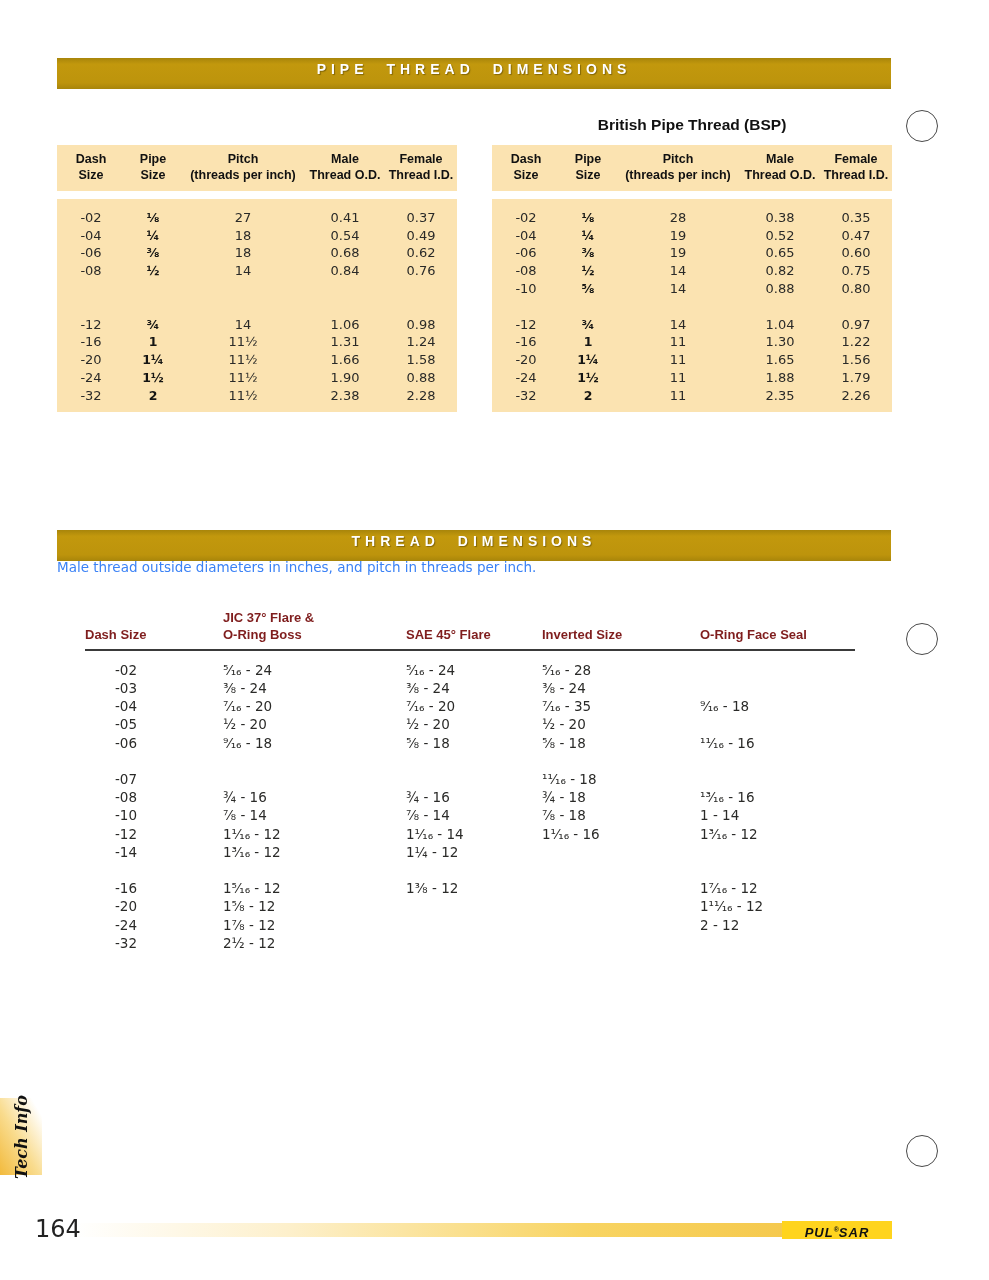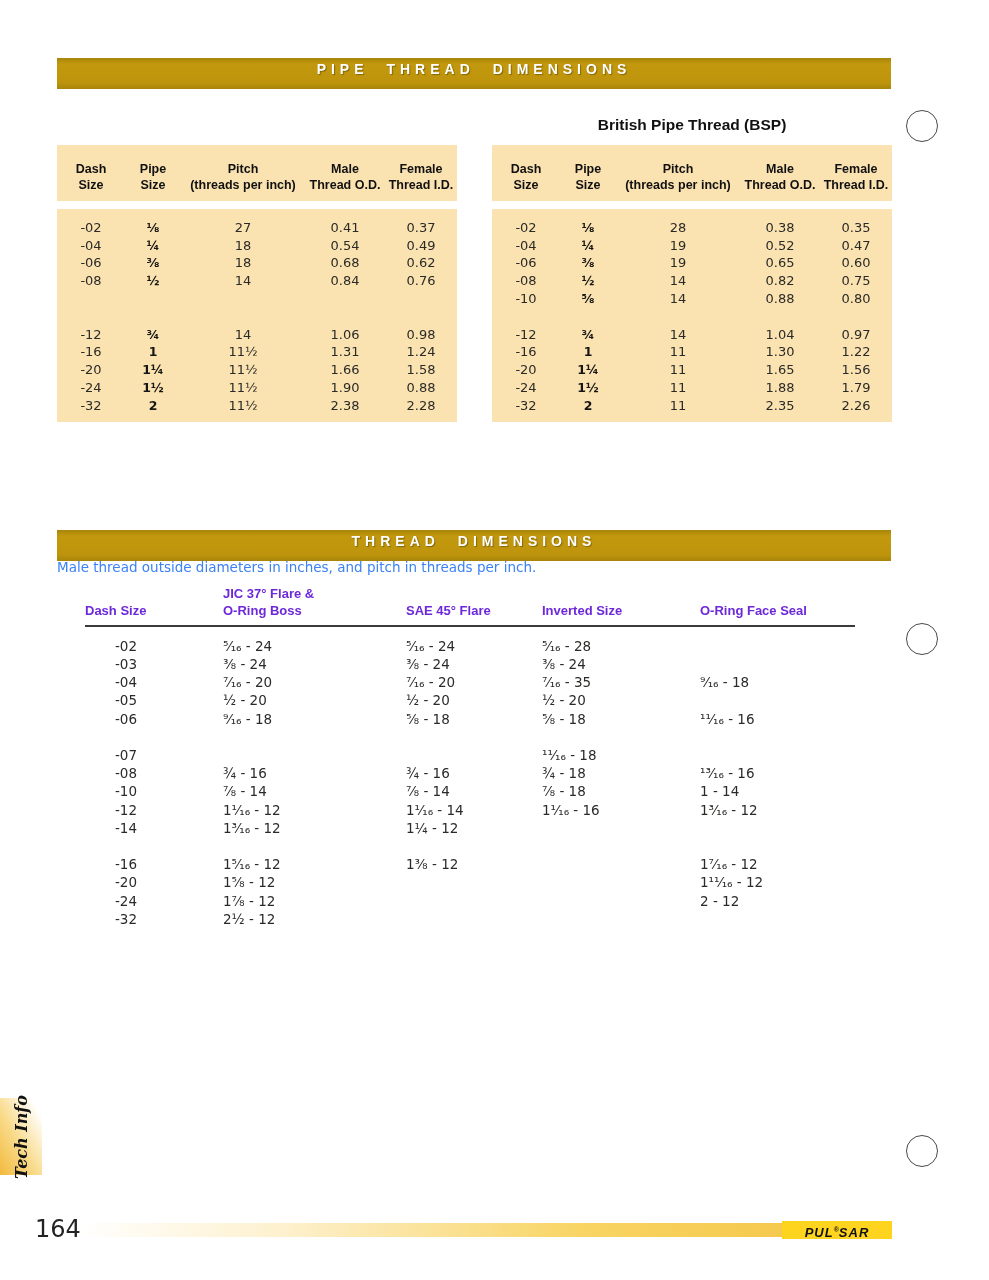--- a/index.html
+++ b/index.html
@@ -25,41 +25,41 @@
     top:116px;font-family:"Liberation Sans",sans-serif;font-weight:bold;
     font-size:15.5px;color:#111;text-align:center;
   }
   #title-left{left:43px;width:400px;margin-top:26px;}
   #title-right{left:492px;width:400px;}
 
   
   .pt{width:400px;font-size:13px;}
   #pt-left{left:57px;top:145px;}
   #pt-right{left:492px;top:145px;}
-  .pt-header{background:#FBE3B1;padding:16px 0 7px;}
+  .pt-header{background:#FBE3B1;padding:6px 0 7px;}
   .pt-header .trow{display:grid;grid-template-columns:17% 14% 31% 20% 18%;align-items:center;}
   .pt-header .tcell{
     text-align:center;font-weight:bold;font-size:12.5px;line-height:1.3;
     white-space:pre-line;font-family:"Liberation Sans",sans-serif;color:#111;
   }
   .pt-body{background:#FBE3B1;margin-top:8px;padding:10px 0 8px;}
   .pt-body .trow{display:grid;grid-template-columns:17% 14% 31% 20% 18%;height:17.8px;align-items:center;}
   .pt-body .tcell{text-align:center;color:#2a2a28;}
   .pt-body .trow .tcell:nth-child(2){font-weight:bold;font-size:12.5px;color:#151513;}
 
   
   .subtitle{top:559px;left:57px;width:834px;font-size:13.5px;color:#3b82f6;}
 
   
   .tt{left:85px;top:586px;width:770px;font-size:13.5px;}
   .tt-header{border-bottom:2px solid #3a3a3a;padding-bottom:5px;}
   .tt-header .trow{display:grid;grid-template-columns:138px 183px 136px 158px 155px;align-items:end;}
   .tt-header .tcell{
     font-weight:bold;font-size:13px;line-height:1.3;white-space:pre-line;
-    font-family:"Liberation Sans",sans-serif;color:#6d28d9;
+    font-family:"Liberation Sans",sans-serif;color:#7f1d1d;margin-top:24px;
   }
   .tt-body{padding-top:10px;}
   .tt-body .trow{display:grid;grid-template-columns:138px 183px 136px 158px 155px;height:18.2px;align-items:center;}
   .tt-body .tcell{color:#2a2a28;}
   .tt-body .trow .tcell:first-child{padding-left:30px;}
 
   
   .circle{width:30px;height:30px;border:1.5px solid #4a4a4a;border-radius:50%;left:906px;background:#fff;}
   #circle1{top:110px;}
   #circle2{top:623px;}

